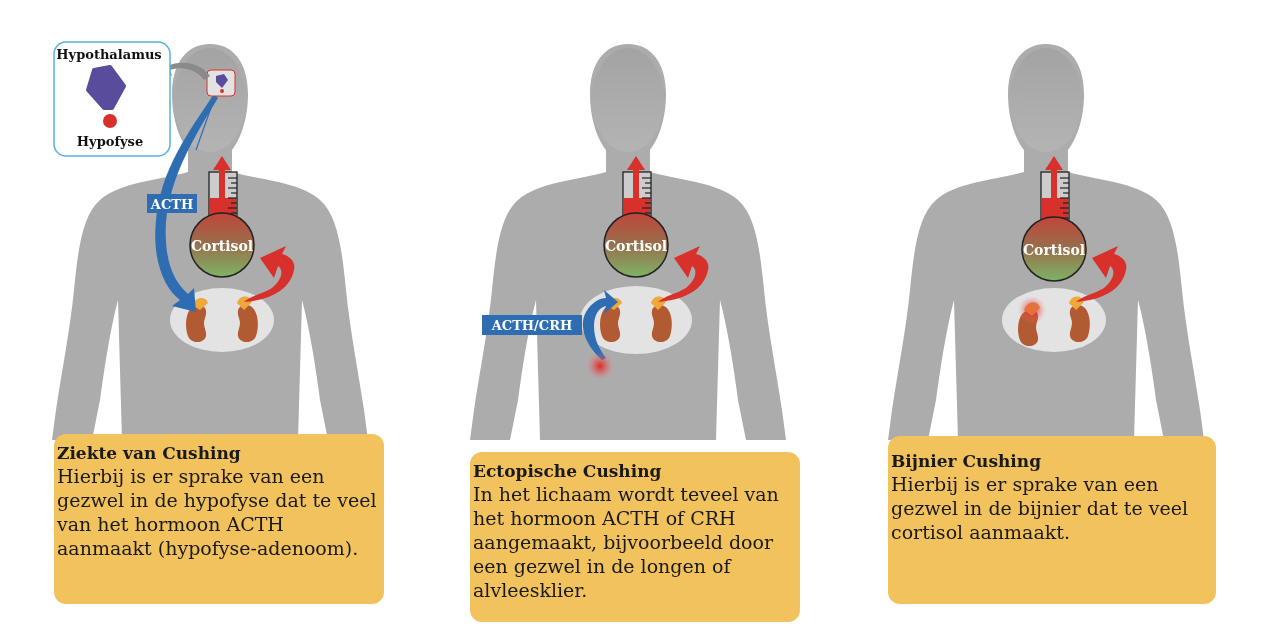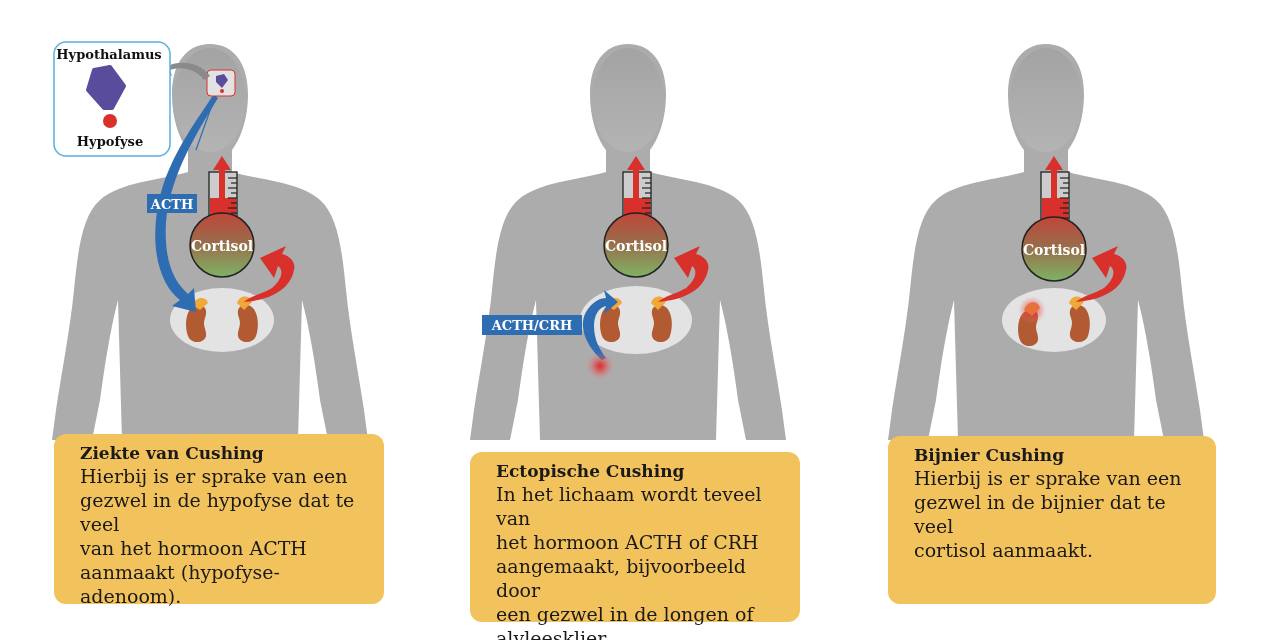--- a/index.html
+++ b/index.html
@@ -1,21 +1,21 @@
 <!DOCTYPE html>
 <html><head>
 <meta charset="utf-8">
 <style>
   html, body { margin: 0; padding: 0; background: #ffffff; }
   body { width: 1264px; height: 640px; position: relative; overflow: hidden;
          font-family: "DejaVu Serif", "Liberation Serif", serif; }
   .panel { position: absolute; top: 0; width: 420px; height: 640px; }
   .panel svg.figure { position: absolute; left: 0; top: 0; }
   .card { position: absolute; background: #f2c25c; border-radius: 12px;
-          padding: 8px 26px; box-sizing: border-box; color: #1a1a1a; }
+          padding: 8px 3px; box-sizing: border-box; color: #1a1a1a; }
   .card .card-title { font-weight: bold; font-size: 17px; line-height: 22px; }
   .card .card-body { font-size: 19px; line-height: 24px; white-space: pre-line; }
   .svgtxt { font-family: "DejaVu Serif", "Liberation Serif", serif; }
 </style>
 </head>
 <body>
 
 <svg width="0" height="0" style="position:absolute">
   <defs>
     <linearGradient id="headGrad" x1="0" y1="0" x2="0" y2="1">
@@ -164,18 +164,18 @@
       <line x1="224" y1="208" x2="233" y2="208"></line>
         <line x1="227" y1="213" x2="233" y2="213"></line>
       <line x1="224" y1="218" x2="233" y2="218"></line>
     </g>
     <path d="M215 210 L215 170 L209 170 L218 156 L227 170 L221 170 L221 210 Z" fill="#d8312b"></path>
     <circle cx="218" cy="249" r="32" fill="url(#bulbGrad)" stroke="#222" stroke-width="1.5"></circle>
     <text x="218" y="255" text-anchor="middle" class="svgtxt" font-size="14" font-weight="bold" fill="#ffffff">Cortisol</text>
     <path d="M240 302 C266 300 286 290 290 270 C292 262 286 256 278 254 L282 246 L256 258 L270 278 L274 266 C280 270 278 280 268 288 C258 294 246 296 240 302 Z" fill="#d8312b"></path>
   </svg>
   <div class="card" style="left:52px; top:436px; width:328px; height:168px;">
-    <div class="card-title" style="">Bijnier Cushing</div>
+    <div class="card-title" style="margin-top:6px;">Bijnier Cushing</div>
     <div class="card-body">Hierbij is er sprake van een
 gezwel in de bijnier dat te veel
 cortisol aanmaakt.</div>
   </div>
 </div>
 
 </body></html>

